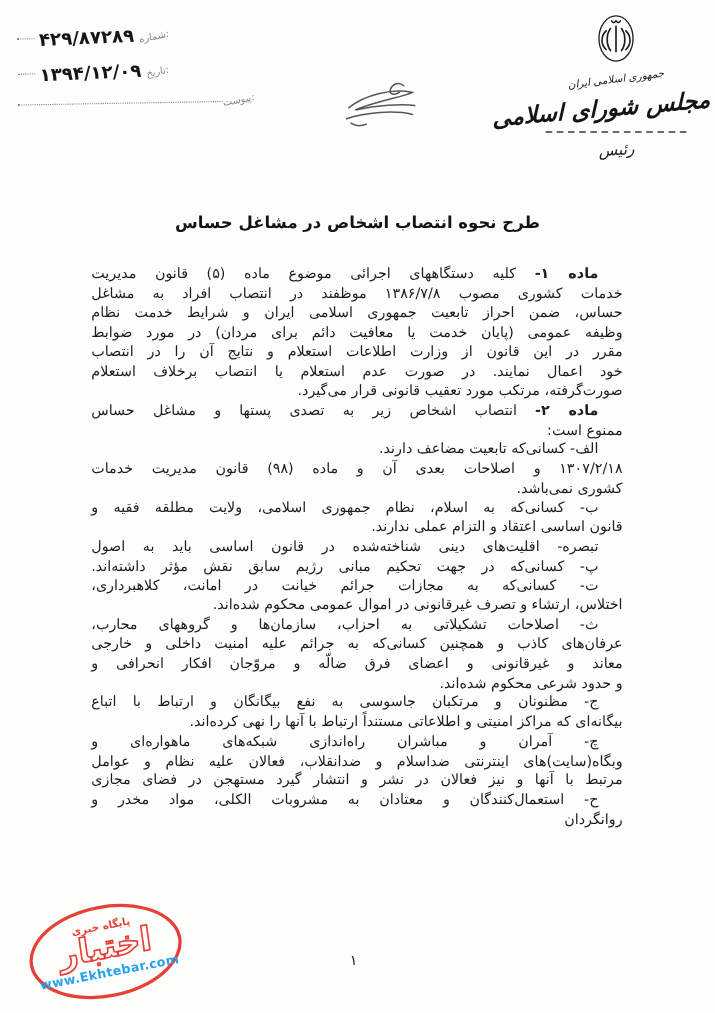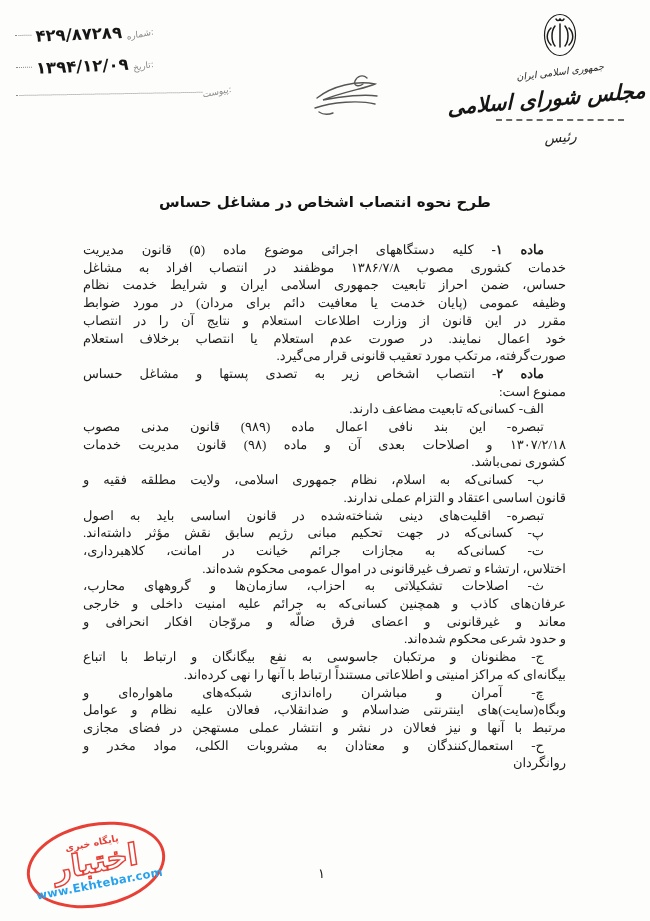--- a/index.html
+++ b/index.html
@@ -67,21 +67,21 @@
     text-align: center; direction: rtl;
     font-size: 15px; font-weight: bold; color: #141414;
   }
 
   
   .body-text {
     position: absolute; top: 241px; right: 84px; width: 483px;
     direction: rtl; font-size: 13px; line-height: 17.7px;
     color: #1d1d1d;
   }
-  .line { text-align: justify; text-align-last: justify; font-family: Liberation Serif, serif; }
+  .line { text-align: justify; text-align-last: justify; }
   .line.first { padding-right: 22px; }
   .line.last { text-align-last: right; }
   .line .pre { font-weight: bold; }
 
   
   .stamp {
     position: absolute; left: 26px; top: 823px;
     width: 140px; height: 84px;
     border: 3px solid #e6352b; border-radius: 50%;
     transform: rotate(-11deg);
@@ -176,21 +176,20 @@
       <div class="line"><span class="pre"></span><span>خود اعمال نمایند. در صورت عدم استعلام یا انتصاب برخلاف استعلام</span></div>
 
       <div class="line last"><span class="pre"></span><span>صورت‌گرفته، مرتکب مورد تعقیب قانونی قرار می‌گیرد.</span></div>
 
       <div class="line first"><span class="pre">ماده ۲-</span><span> انتصاب اشخاص زیر به تصدی پستها و مشاغل حساس</span></div>
 
       <div class="line last"><span class="pre"></span><span>ممنوع است:</span></div>
 
       <div class="line first last"><span class="pre"></span><span>الف- کسانی‌که تابعیت مضاعف دارند.</span></div>
 
-      <div class="line first"><span class="pre"></span><span>تبصره- این بند نافی اعمال ماده (۹۸۹) قانون مدنی مصوب</span></div>
 
       <div class="line"><span class="pre"></span><span>۱۳۰۷/۲/۱۸ و اصلاحات بعدی آن و ماده (۹۸) قانون مدیریت خدمات</span></div>
 
       <div class="line last"><span class="pre"></span><span>کشوری نمی‌باشد.</span></div>
 
       <div class="line first"><span class="pre"></span><span>ب- کسانی‌که به اسلام، نظام جمهوری اسلامی، ولایت مطلقه فقیه و</span></div>
 
       <div class="line last"><span class="pre"></span><span>قانون اساسی اعتقاد و التزام عملی ندارند.</span></div>
 
       <div class="line first"><span class="pre"></span><span>تبصره- اقلیت‌های دینی شناخته‌شده در قانون اساسی باید به اصول</span></div>
@@ -211,21 +210,21 @@
       <div class="line last"><span class="pre"></span><span>و حدود شرعی محکوم شده‌اند.</span></div>
 
       <div class="line first"><span class="pre"></span><span>ج- مظنونان و مرتکبان جاسوسی به نفع بیگانگان و ارتباط با اتباع</span></div>
 
       <div class="line last"><span class="pre"></span><span>بیگانه‌ای که مراکز امنیتی و اطلاعاتی مستنداً ارتباط با آنها را نهی کرده‌اند.</span></div>
 
       <div class="line first"><span class="pre"></span><span>چ- آمران و مباشران راه‌اندازی شبکه‌های ماهواره‌ای و</span></div>
 
       <div class="line"><span class="pre"></span><span>وبگاه(سایت)های اینترنتی ضداسلام و ضدانقلاب، فعالان علیه نظام و عوامل</span></div>
 
-      <div class="line"><span class="pre"></span><span>مرتبط با آنها و نیز فعالان در نشر و انتشار عملی مستهجن در فضای مجازی</span></div>
+      <div class="line"><span class="pre"></span><span>مرتبط با آنها و نیز فعالان در نشر و انتشار گیرد مستهجن در فضای مجازی</span></div>
 
       <div class="line first"><span class="pre"></span><span>ح- استعمال‌کنندگان و معتادان به مشروبات الکلی، مواد مخدر و</span></div>
 
       <div class="line last"><span class="pre"></span><span>روانگردان</span></div>
     </div>
 
   <div class="stamp">
     <span class="stamp-tagline">پایگاه خبری</span>
     <span class="stamp-name">اختبار</span>
     <span class="stamp-url">www.Ekhtebar.com</span>

